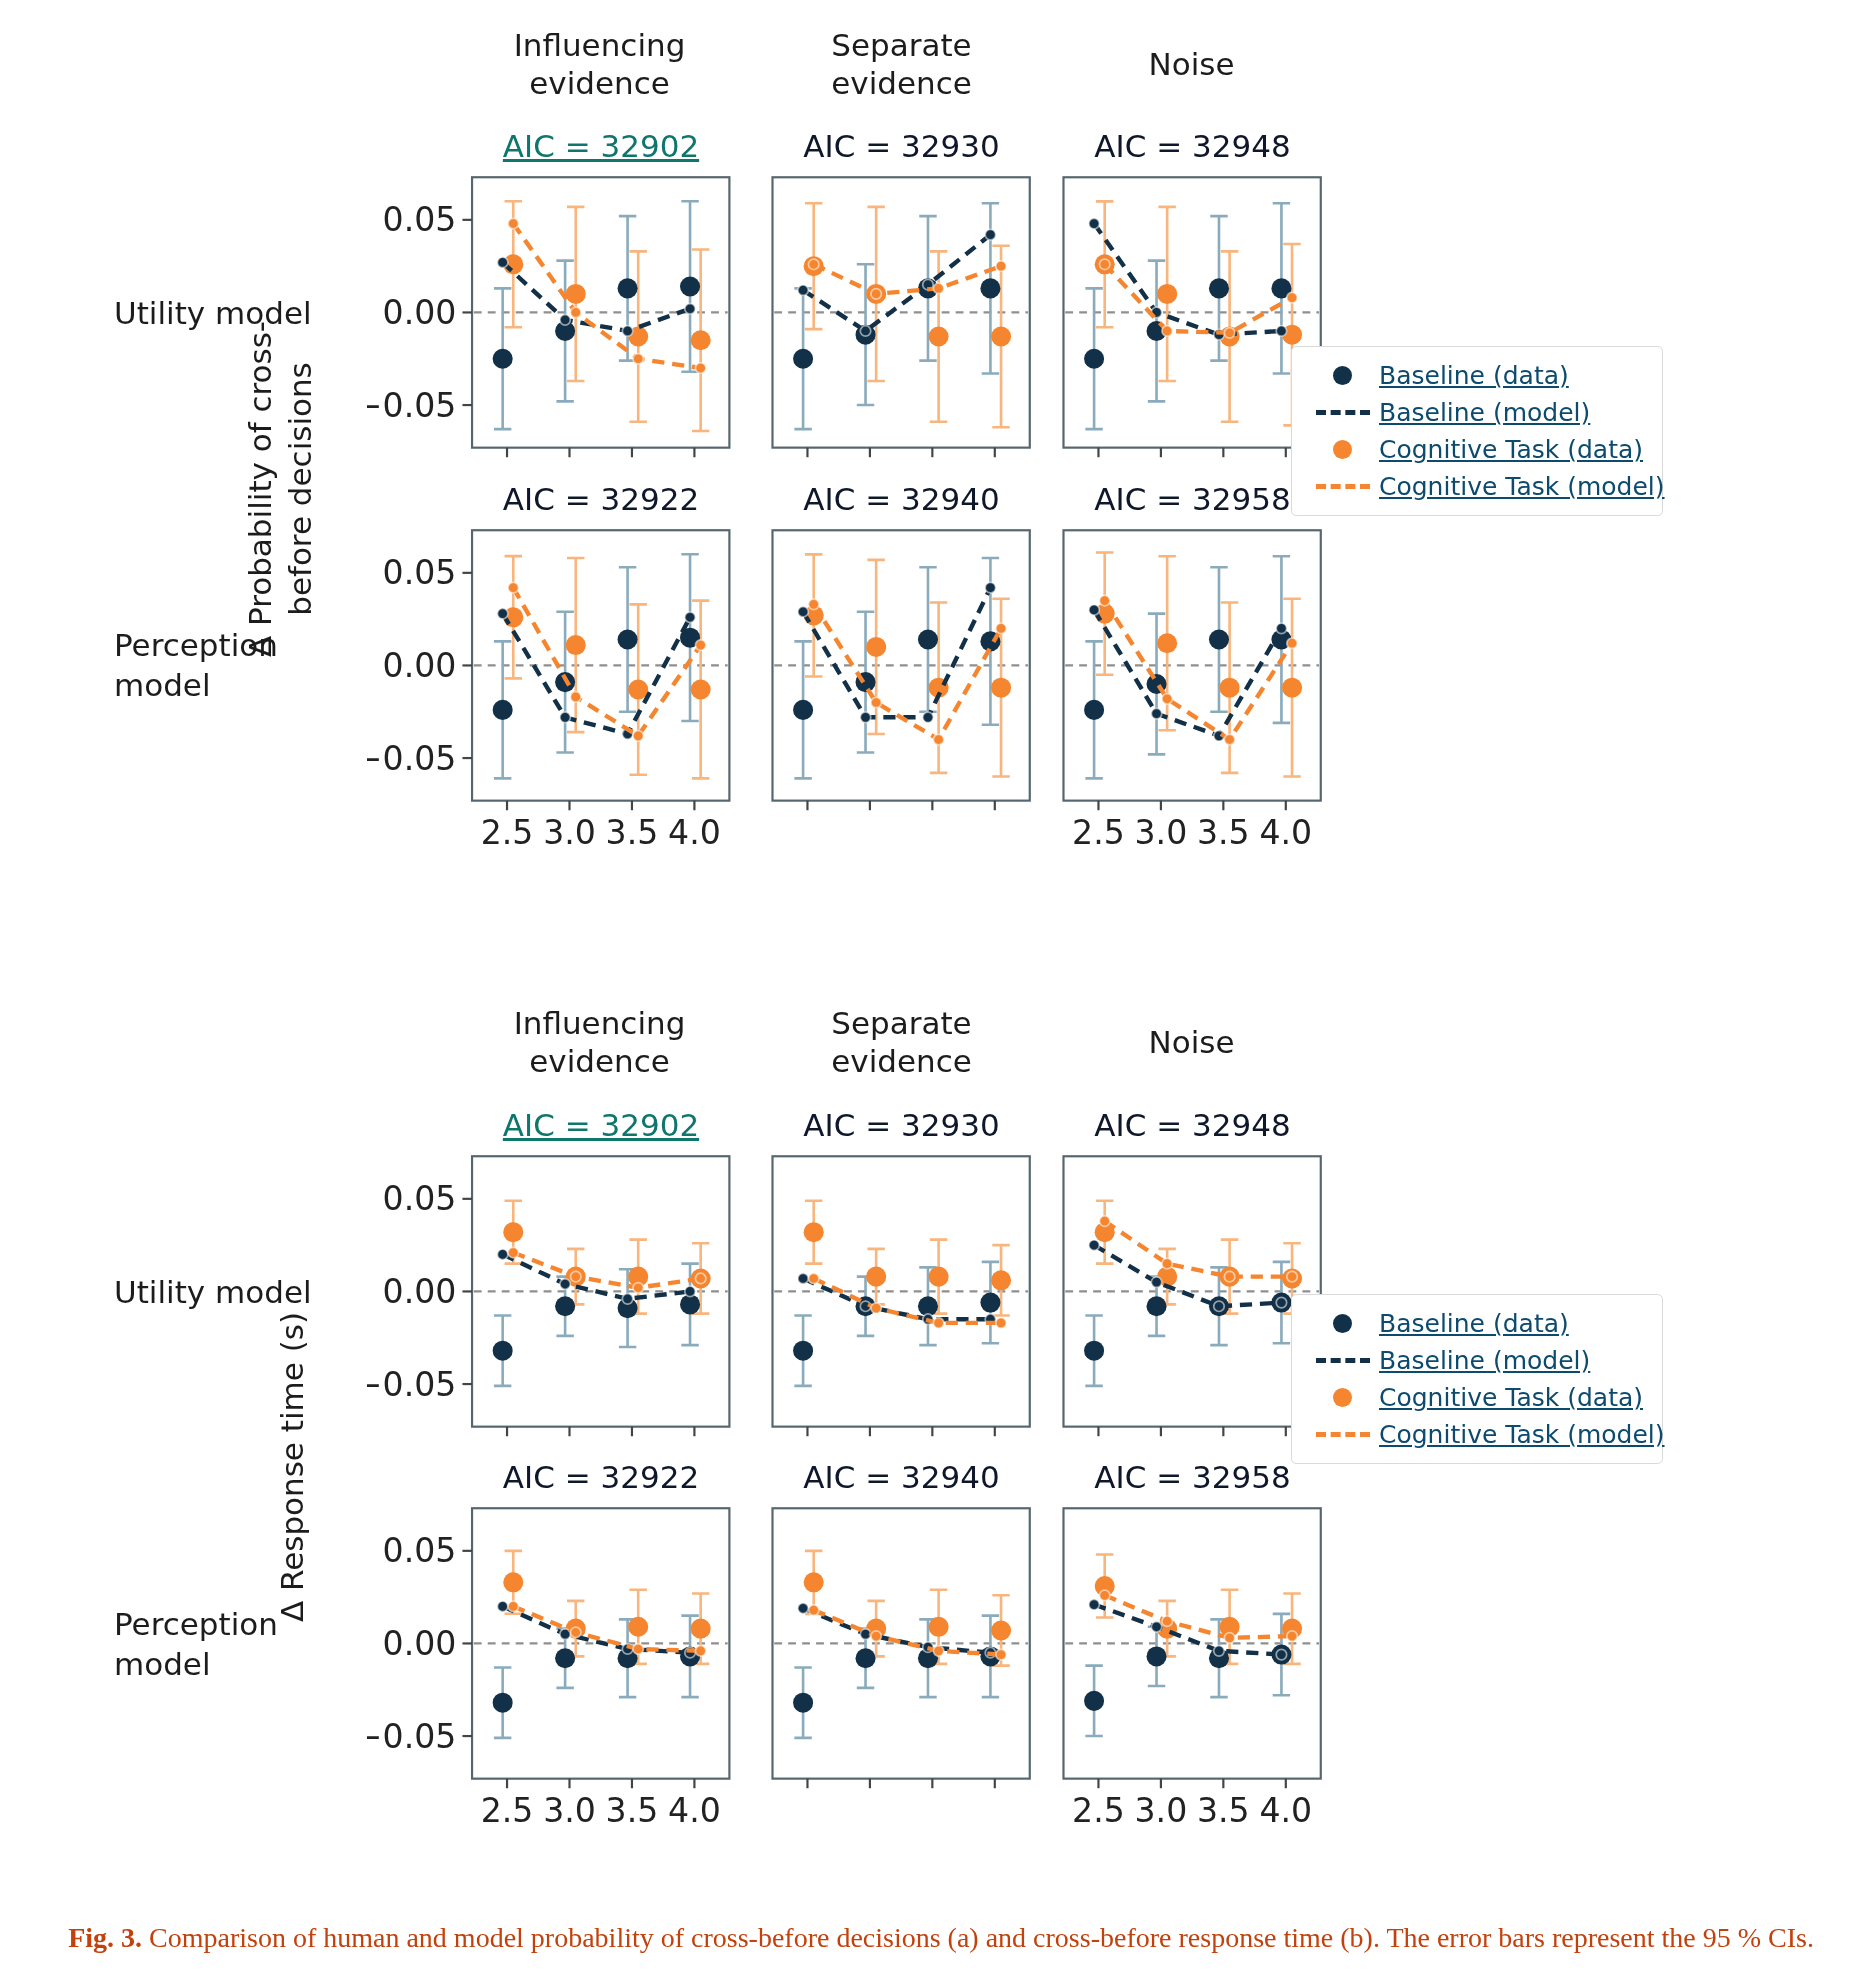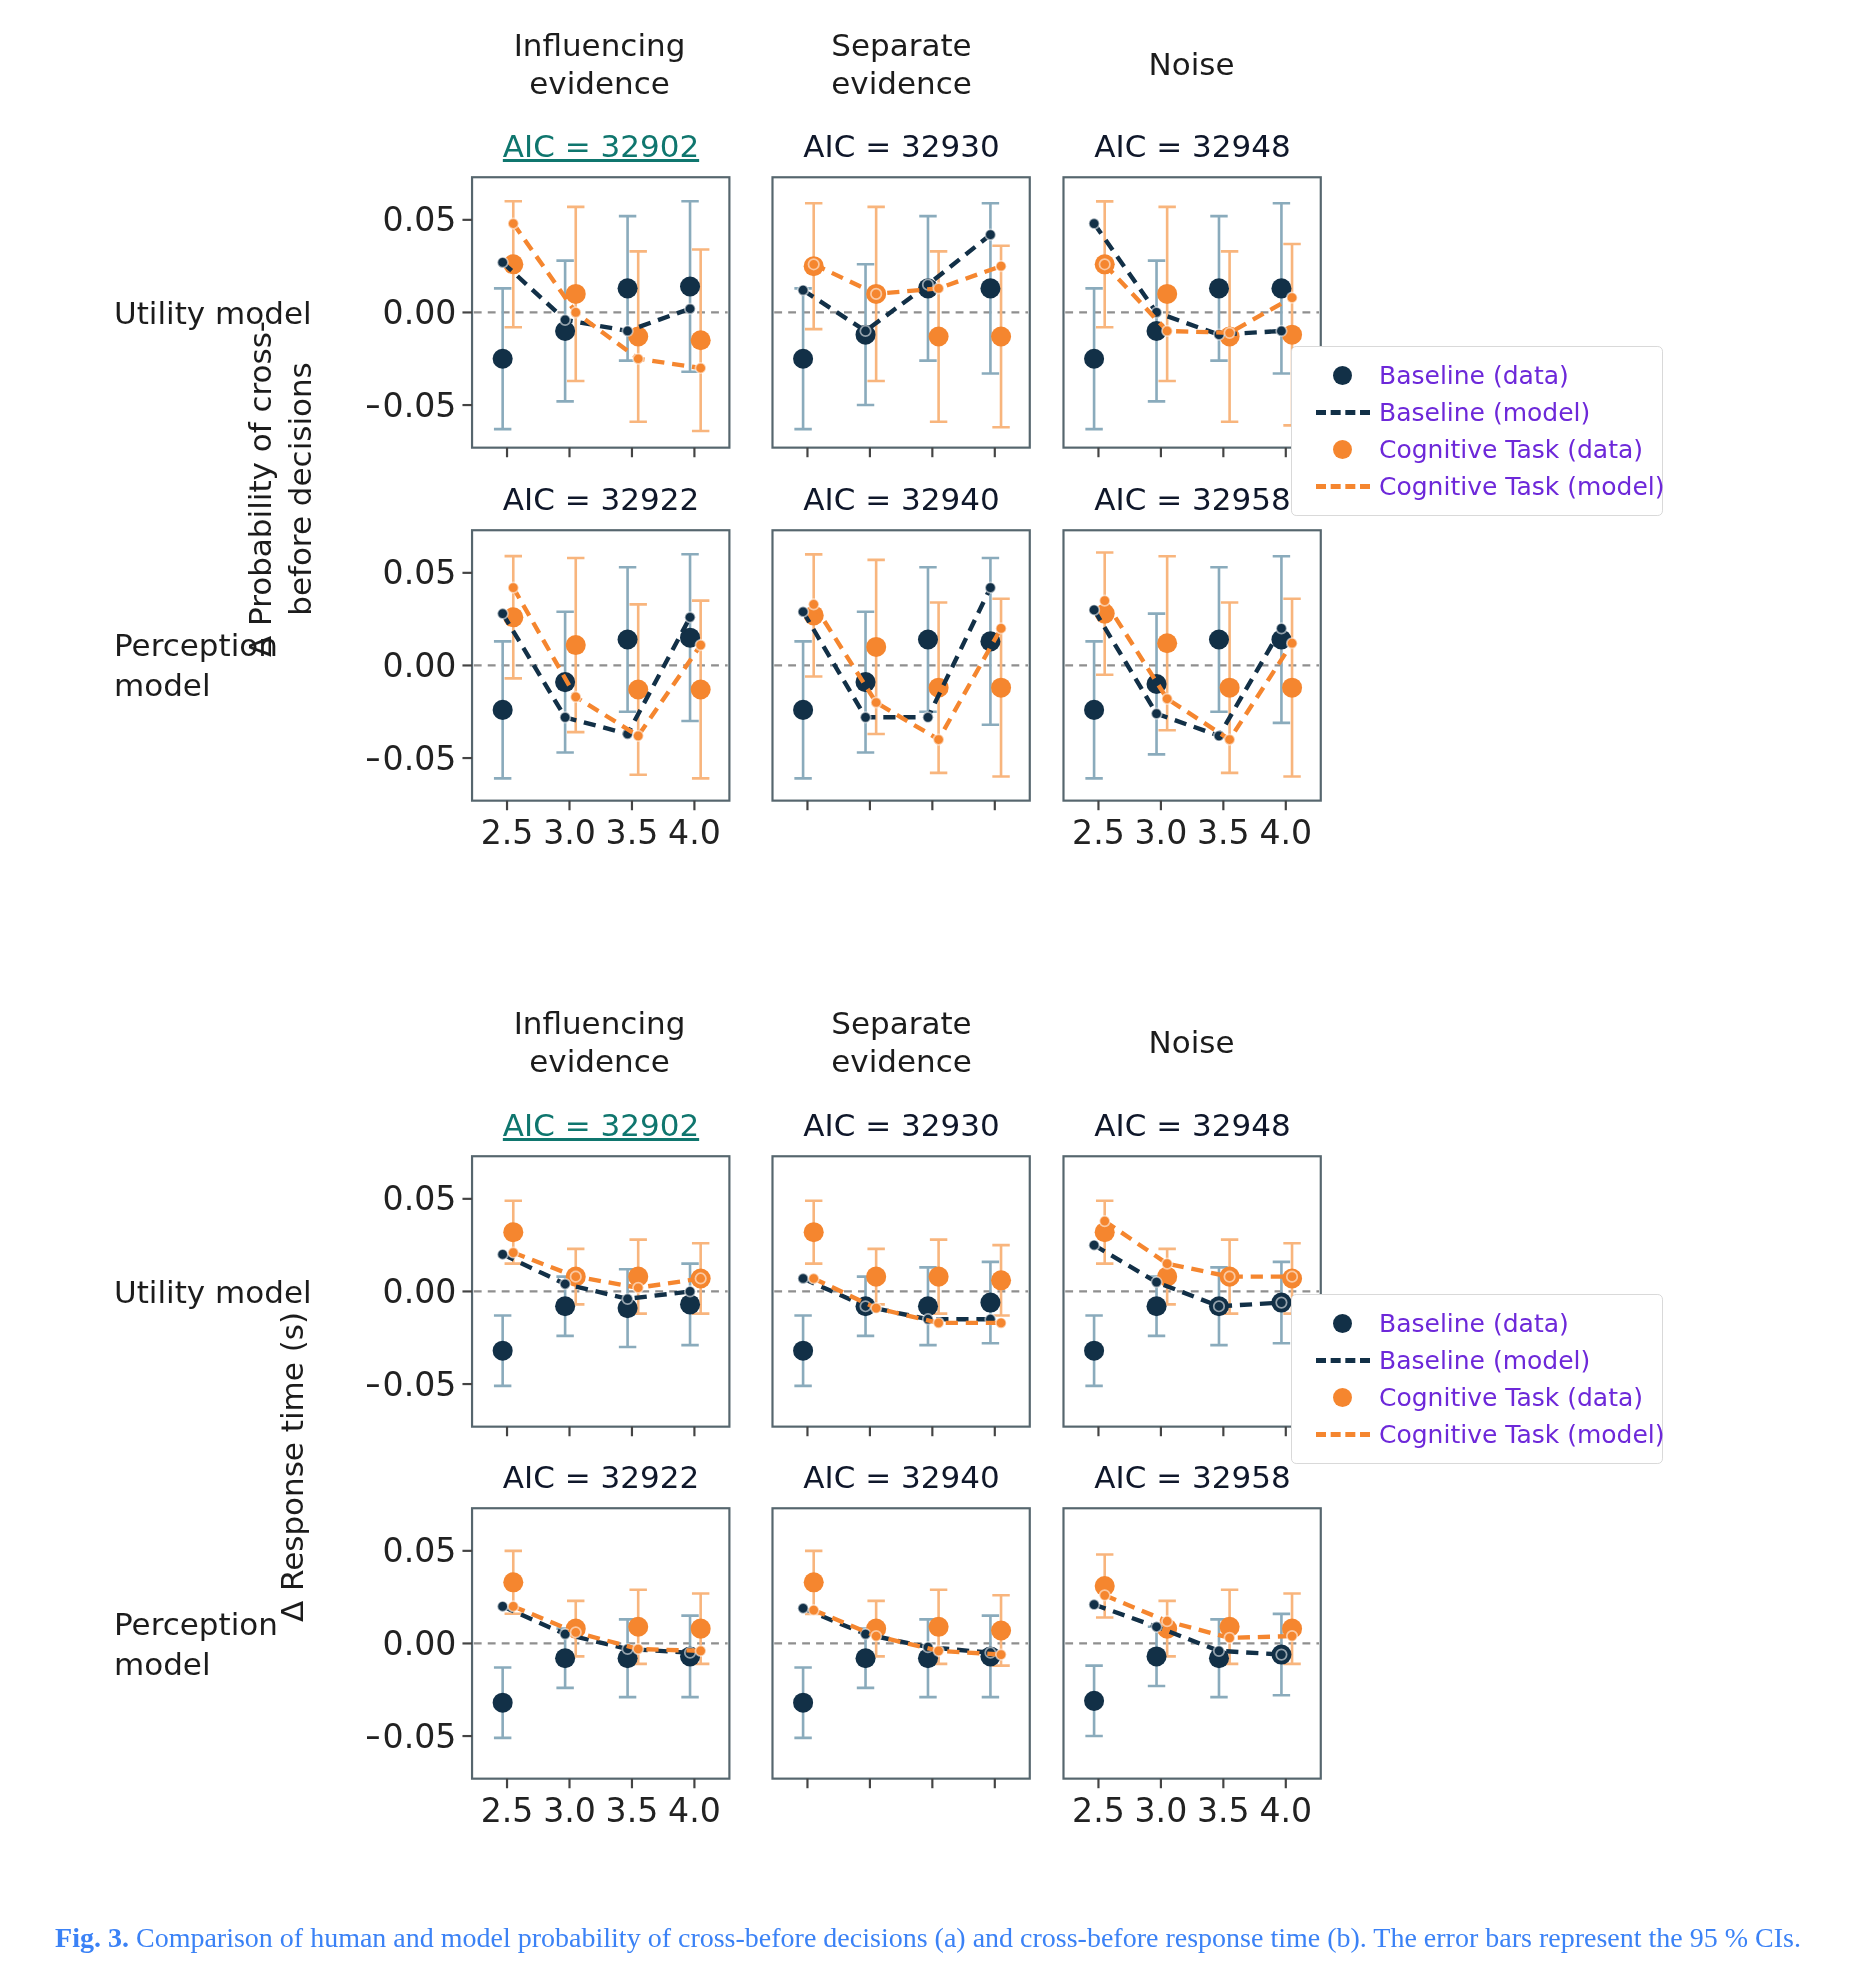--- a/index.html
+++ b/index.html
@@ -33,28 +33,28 @@
     padding:12.2px 14px; display:flex; flex-direction:column; gap:5.2px;
   }
   .legend-row{ display:flex; align-items:center; height:32px; }
   .lg-marker-cell{ width:73px; display:flex; align-items:center; justify-content:center; flex:0 0 73px; }
   .lg-dot{ width:19px; height:19px; border-radius:50%; }
   .lg-dash{ width:54px; height:0; border-top:5.2px dashed; }
   .lg-dot.baseline{ background:var(--navy); }
   .lg-dot.cognitive{ background:var(--orange); }
   .lg-dash.baseline{ border-color:var(--navy); }
   .lg-dash.cognitive{ border-color:var(--orange); }
-  .lg-label{ font-size:25px; color:#6d28d9; white-space:nowrap; }
+  .lg-label{ font-size:25px; color:#0c4a6e; white-space:nowrap;text-decoration:underline; }
   .subcaption{
     position:absolute; left:0; width:1856px; text-align:center;
     font-family:"Liberation Serif", serif; font-size:38px; color:#222222;
   }
   .fig-caption{
-    position:absolute; left:42px; width:1772px; margin:0; text-align:center;
-    font-family:"Liberation Serif", serif; font-size:28px; color:#3b82f6;
+    position:absolute; left:42px; width:1772px; margin:0; text-align:right;
+    font-family:"Liberation Serif", serif; font-size:28px; color:#c2410c;
   }
   .fig-caption .fig-label{ font-weight:bold; }
 </style>
 </head>
 <body>
 
 <div class="figure-root">
 
   <div class="col-header" style="left:460px; top:17.5px;">Influencing
 evidence</div>

